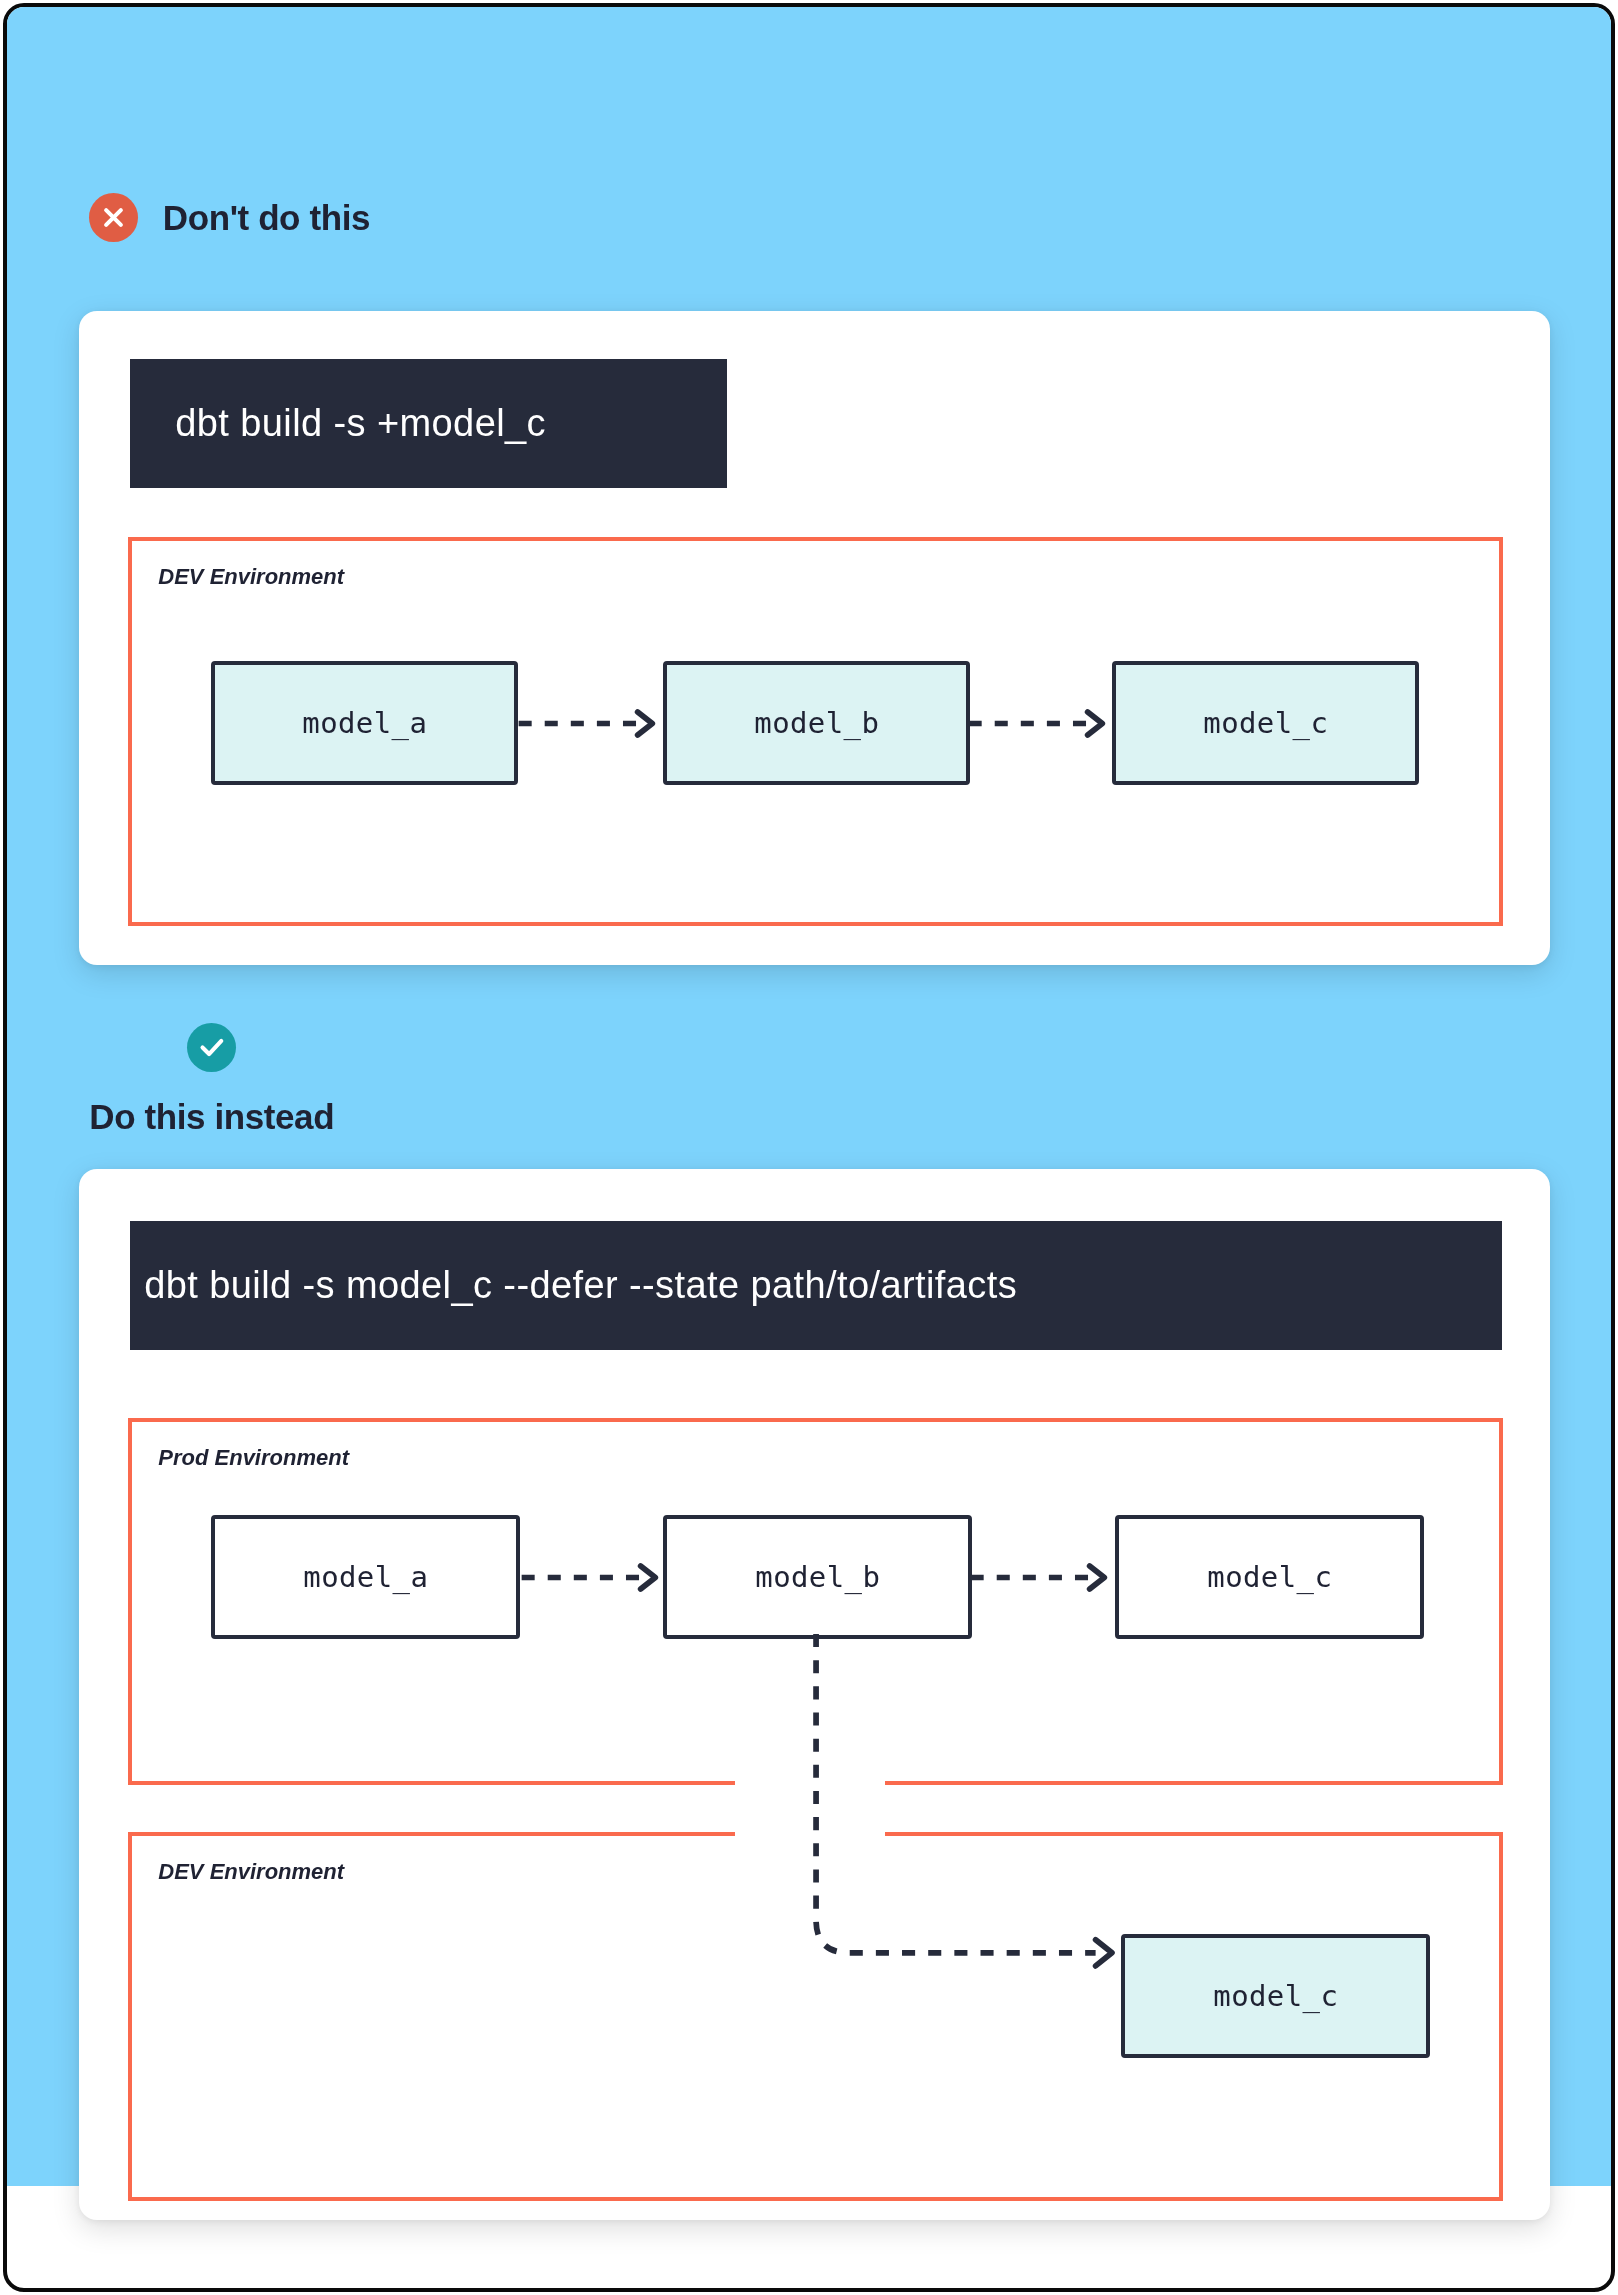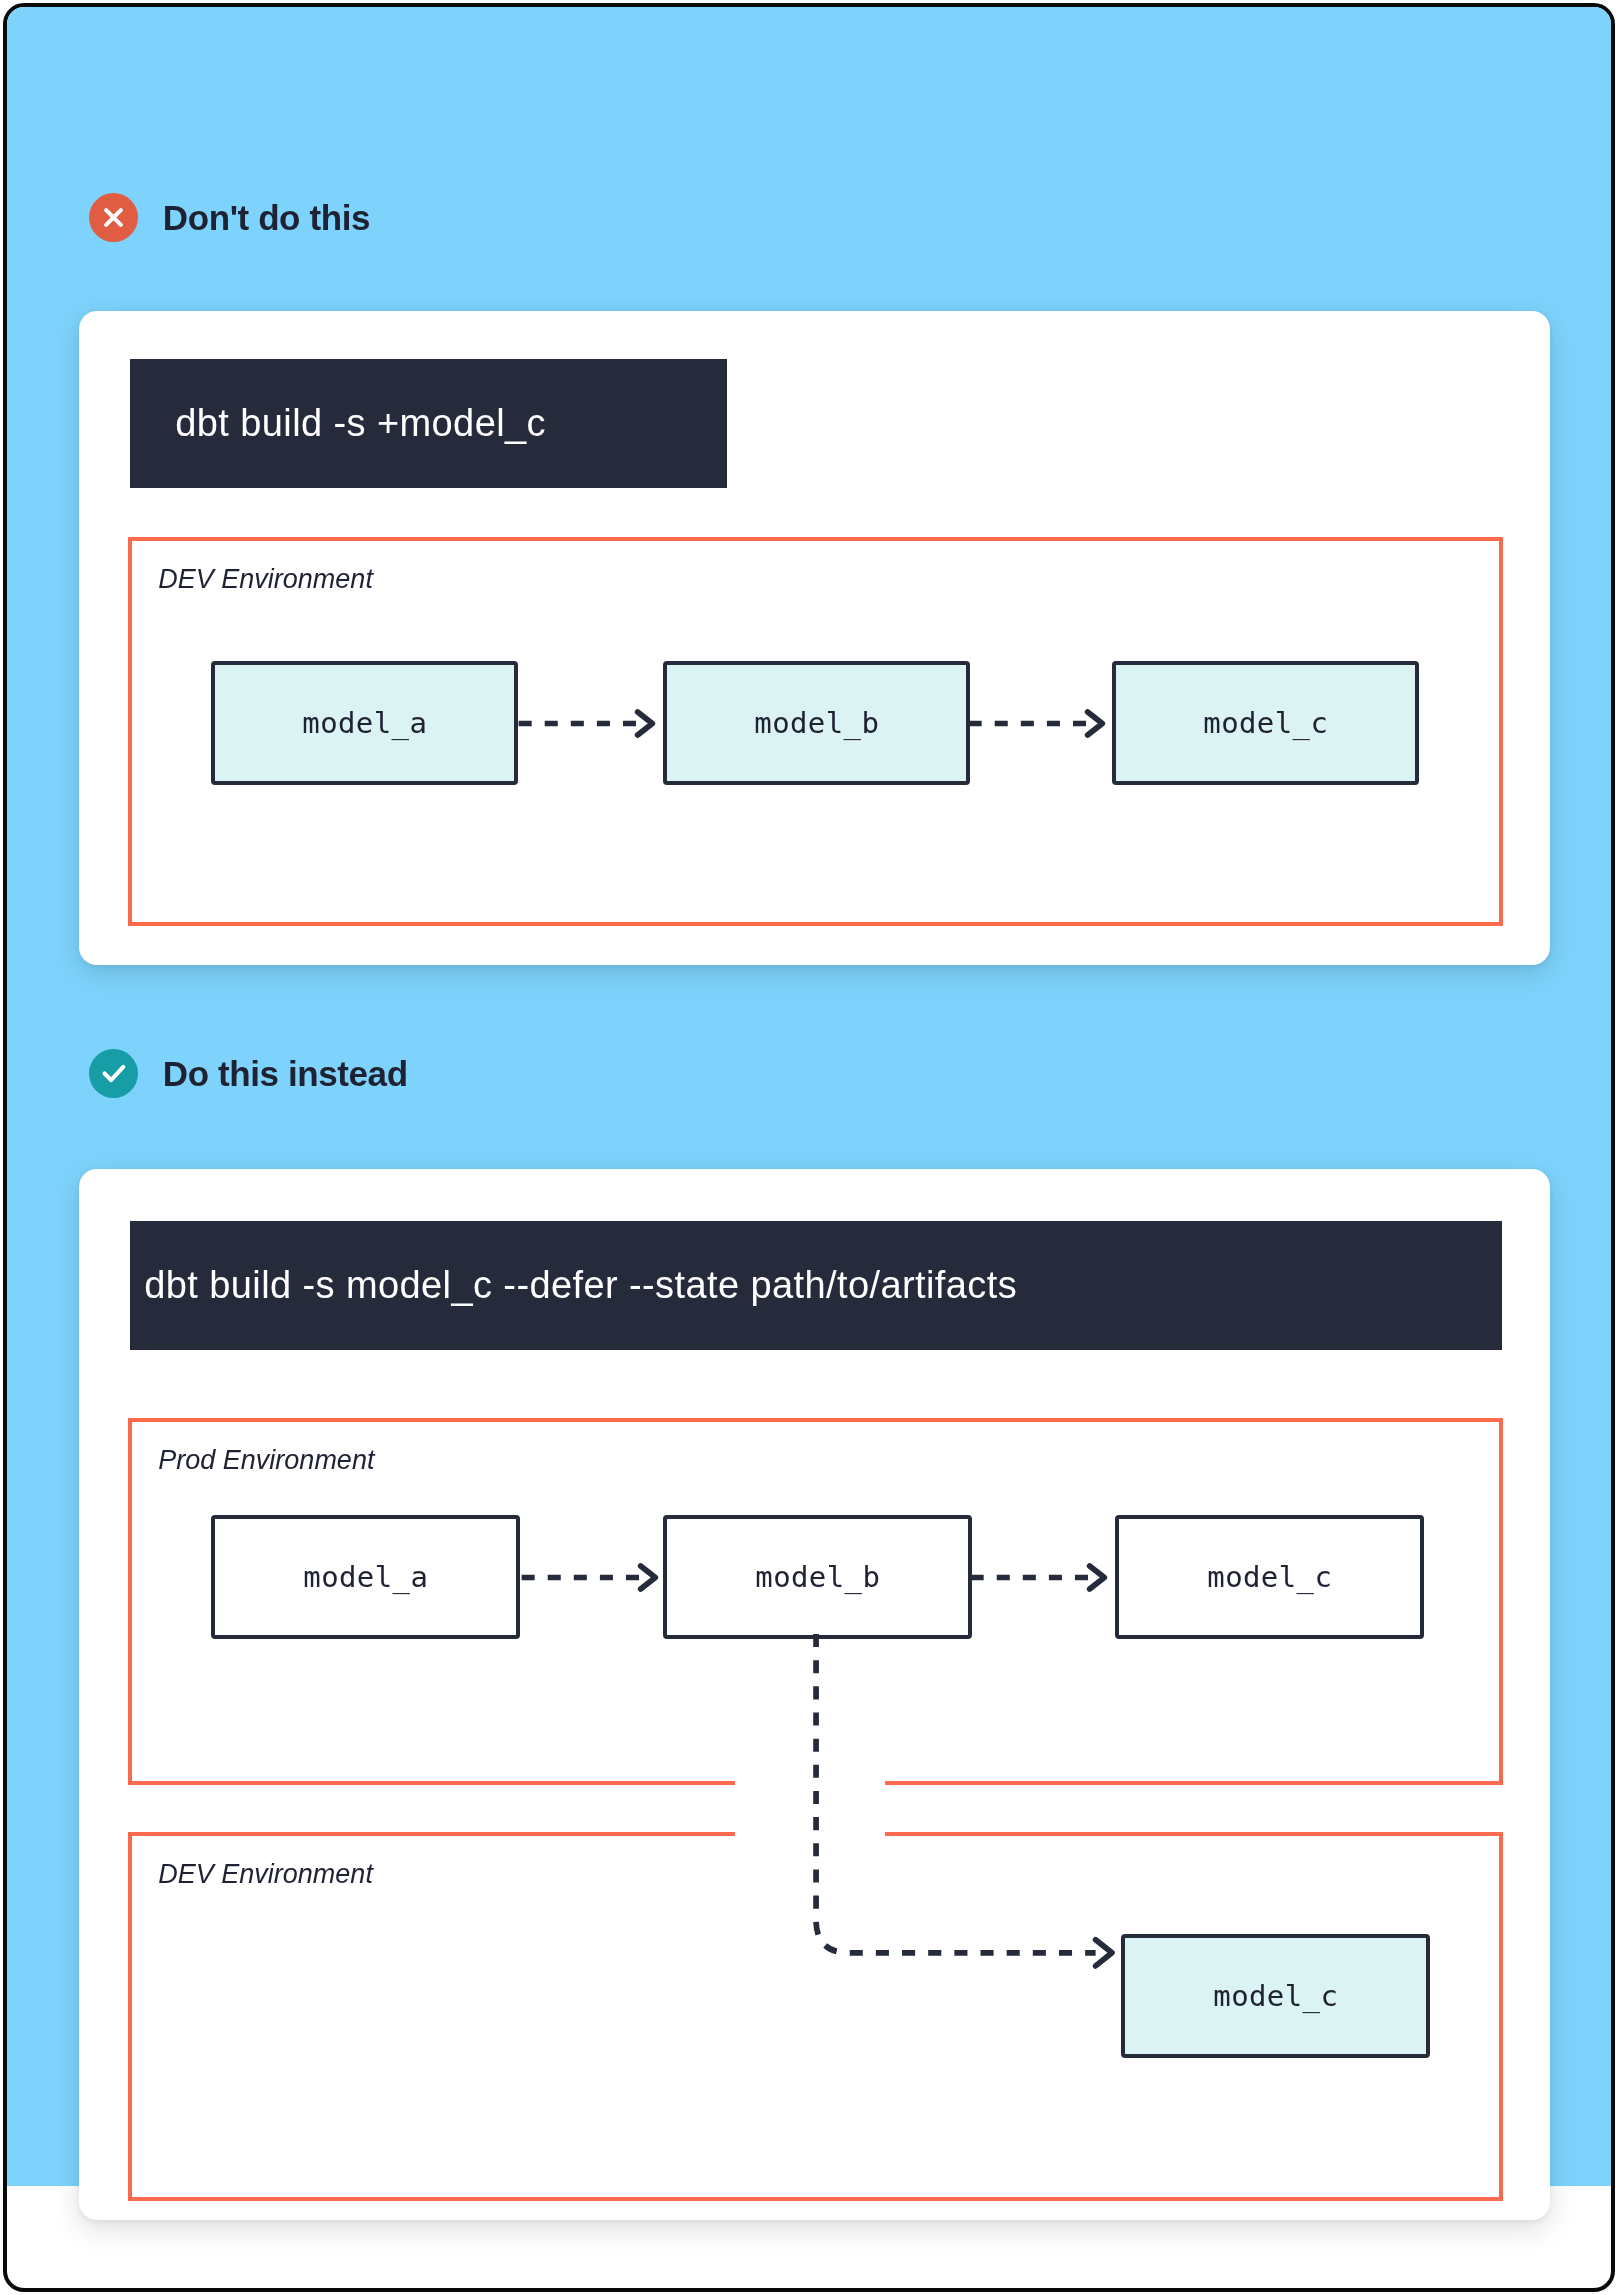--- a/index.html
+++ b/index.html
@@ -62,21 +62,21 @@
   }
 
   
   .section-head {
     position: absolute;
     display: flex;
     align-items: center;
     gap: 24.5px;
   }
   .sec1-head { left: 82px; top: 186px; }
-  .sec2-head { left: 82px; top: 1042px; }
+  .sec2-head { left: 82px; top: 1016px; flex-direction: column; }
 
   .badge {
     width: 49px;
     height: 49px;
     border-radius: 50%;
     display: flex;
     align-items: center;
     justify-content: center;
     flex: none;
   }
@@ -126,23 +126,23 @@
     background: transparent;
   }
   .env-dev1  { left: 121px; top: 530px;  width: 1375px; height: 389px; }
   .env-prod  { left: 121px; top: 1411px; width: 1375px; height: 367px; }
   .env-dev2  { left: 121px; top: 1825px; width: 1375px; height: 369px; }
 
   .env-label {
     position: absolute;
     left: 26px;
     top: 23px;
-    font-size: 27px;
+    font-size: 22px;
     font-style: italic;
-    font-weight: normal;
+    font-weight: bold;
     color: #1f2233;
     white-space: nowrap;
   }
 
   
   .gap {
     position: absolute;
     background: #ffffff;
     width: 150px;
     height: 13px;

